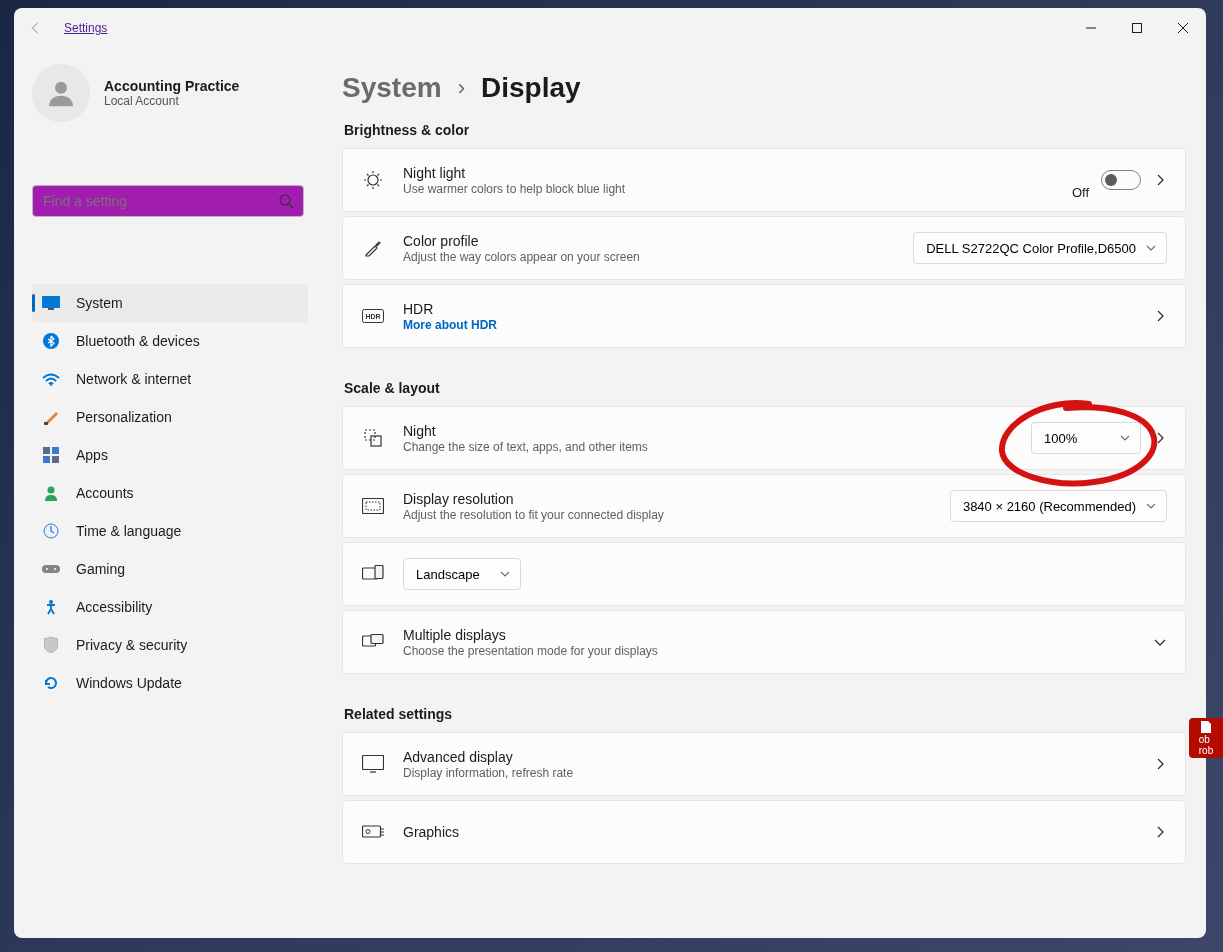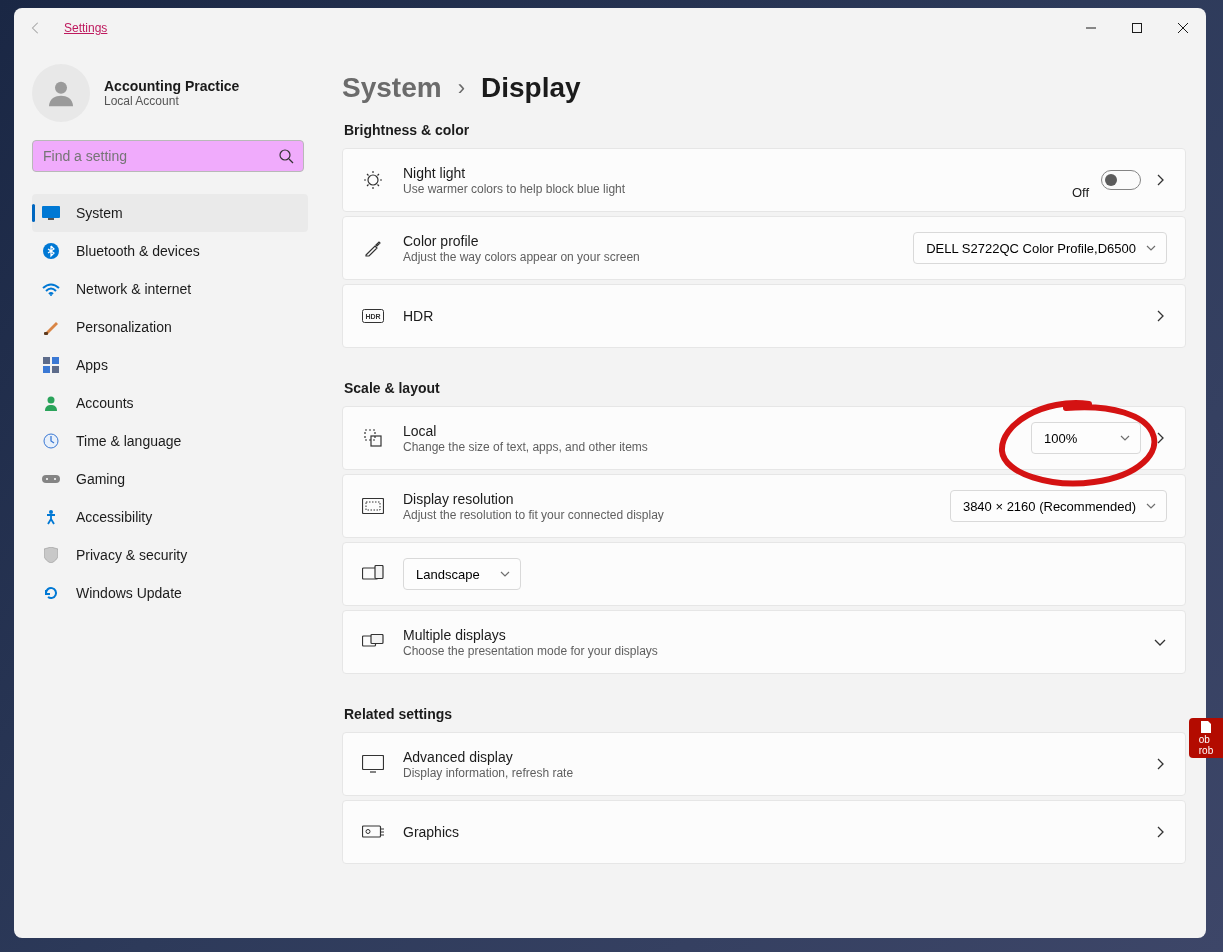--- a/index.html
+++ b/index.html
@@ -1,32 +1,32 @@
 <!DOCTYPE html>
 <html><head>
 <meta charset="utf-8">
 <style>
   * { box-sizing: border-box; margin: 0; padding: 0; font-family: "Segoe UI", -apple-system, sans-serif; }
   body { background: linear-gradient(135deg,#1a2744 0%,#2d3a5a 50%,#3d4668 100%); width:1223px; height:952px; overflow:hidden; position:relative; }
   .window { position:absolute; top:8px; left:14px; width:1192px; height:930px; background:#f3f3f3; border-radius:8px; display:flex; flex-direction:column; overflow:hidden; }
   .titlebar { height:40px; display:flex; align-items:center; justify-content:space-between; padding-left:10px; }
   .titlebar-left { display:flex; align-items:center; gap:16px; }
   .back-btn { width:24px; height:24px; display:flex; align-items:center; justify-content:center; cursor:pointer; opacity:.4; }
-  .app-title { font-size:12px; color:#be185d;text-decoration:underline; }
+  .app-title { font-size:12px; color:#4c1d95;text-decoration:underline; }
   .win-controls { display:flex; }
   .win-btn { width:46px; height:32px; display:flex; align-items:center; justify-content:center; cursor:pointer; }
   .body { display:flex; flex:1; overflow:hidden; }
-  .sidebar { width:310px; padding:16px 4px 0 18px; display:flex; flex-direction:column; }
+  .sidebar { width:310px; padding:16px 4px 0 18px; display:flex; flex-direction:column;gap:45px; }
   .profile { display:flex; align-items:center; gap:14px; padding:0 0 18px 0; }
   .avatar { width:58px; height:58px; border-radius:50%; background:#e8e8e8; display:flex; align-items:center; justify-content:center; }
   .avatar svg { width:32px; height:32px; fill:#9a9a9a; }
   .profile-name { font-size:14px; font-weight:600; color:#1b1b1b; }
   .profile-sub { font-size:12px; color:#555; }
   .search-wrap { position:relative; margin:0 16px 22px 0; }
-  .search { width:100%; height:32px; border:1px solid #b8b8b8; border-radius:4px; background:#f0abfc; padding:0 34px 0 10px; font-size:14px; outline:none; }
+  .search { width:100%; height:32px; border:1px solid #b8b8b8; border-radius:4px; background:#a21caf; padding:0 34px 0 10px; font-size:14px; outline:none; }
   .search-icon { position:absolute; right:10px; top:8px; width:16px; height:16px; }
   .nav { list-style:none; }
   .nav-item { height:38px; display:flex; align-items:center; gap:16px; padding:0 0 0 10px; border-radius:4px; cursor:pointer; font-size:14px; color:#1b1b1b; position:relative; margin-right:12px;}
   .nav-item.active { background:#eaeaea; }
   .nav-item.active::before { content:""; position:absolute; left:0; top:10px; bottom:10px; width:3px; background:#0067c0; border-radius:2px; }
   .nav-icon { width:18px; height:18px; display:flex; align-items:center; justify-content:center; }
   .main { flex:1; padding:24px 20px 30px 18px; overflow-y:auto; }
   .breadcrumb { display:flex; align-items:center; gap:16px; margin-bottom:18px; }
   .bc-parent { font-size:28px; font-weight:600; color:#6b6b6b; cursor:pointer; }
   .bc-sep { font-size:22px; color:#6b6b6b; }
@@ -264,40 +264,41 @@
 
       <div class="card">
         <div class="card-icon">
             <svg width="22" height="14" viewBox="0 0 22 14">
               <rect x="0.5" y="0.5" width="21" height="13" rx="2" fill="none" stroke="#333" stroke-width="1"></rect>
               <text x="11" y="10" text-anchor="middle" font-size="7" fill="#333" font-weight="600">HDR</text>
             </svg>
           </div>
         <div class="card-text">
           <div class="card-title">HDR</div>
+          <div class="card-link">More about HDR</div>
         </div>
         <div class="card-right">
           <svg class="chev" viewBox="0 0 14 14">
               <path d="M5 2 L10 7 L5 12" fill="none" stroke="#333" stroke-width="1.3"></path>
             </svg>
         </div>
       </div>
 
       <div class="spacer"></div>
       <div class="section-title">Scale &amp; layout</div>
 
       <div class="card">
         <div class="card-icon">
             <svg width="20" height="20" viewBox="0 0 20 20">
               <rect x="2" y="2" width="10" height="10" fill="none" stroke="#333" stroke-width="1.2" stroke-dasharray="2 2"></rect>
               <rect x="8" y="8" width="10" height="10" fill="none" stroke="#333" stroke-width="1.2"></rect>
             </svg>
           </div>
         <div class="card-text">
-          <div class="card-title">Local</div>
+          <div class="card-title">Night</div>
           <div class="card-sub">Change the size of text, apps, and other items</div>
         </div>
         <div class="card-right">
           <div class="dropdown" style="min-width:110px;">
             <span>100%</span>
             <svg class="dd-chev" style="margin-left:auto" viewBox="0 0 10 10">
                 <path d="M1 3 L5 7 L9 3" fill="none" stroke="#333" stroke-width="1.2"></path>
               </svg>
           </div>
           <svg class="chev" viewBox="0 0 14 14">

